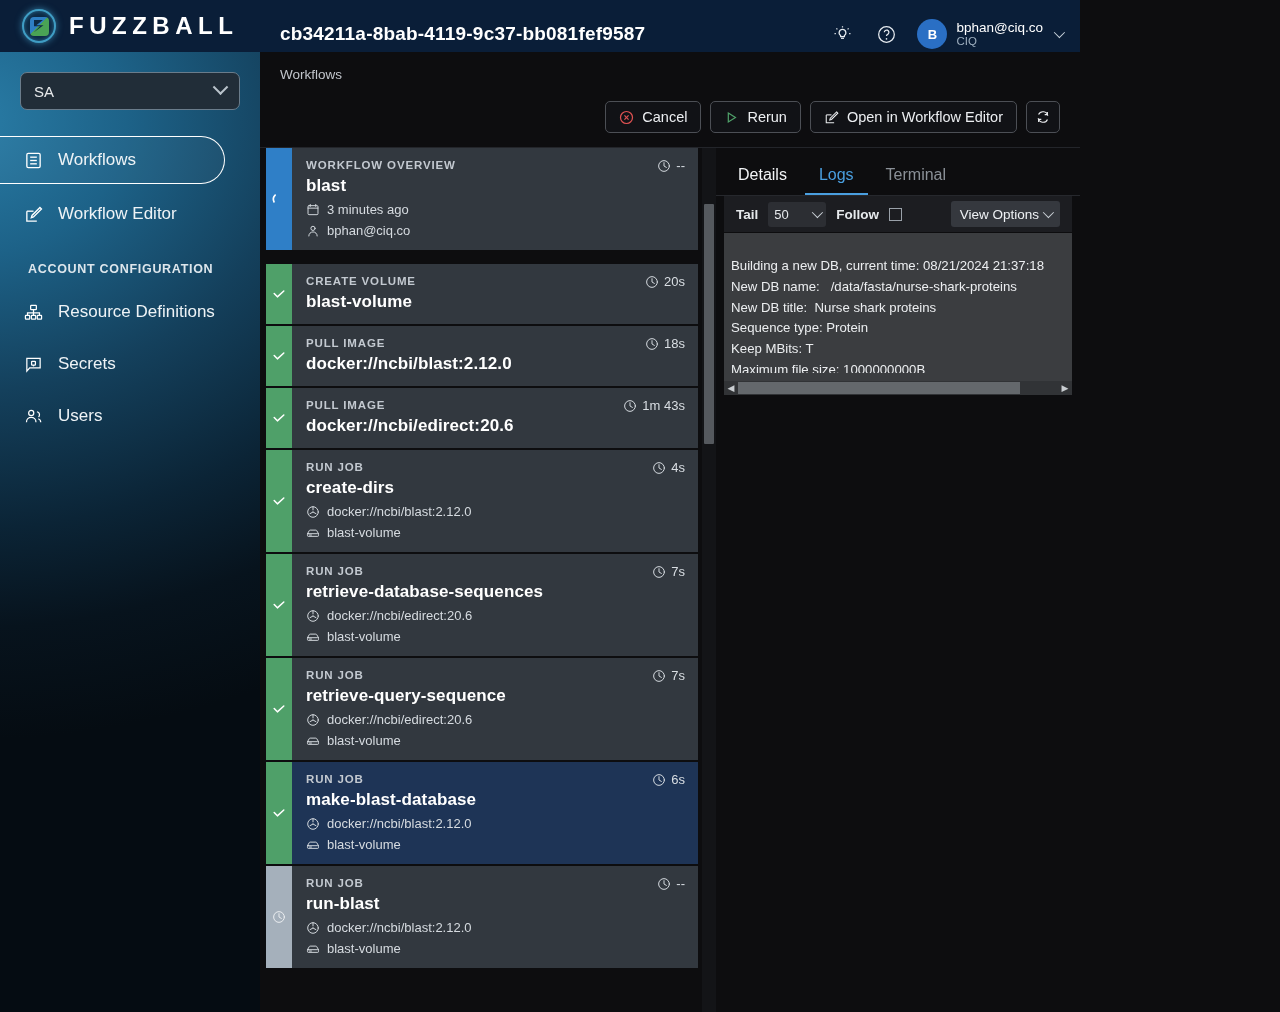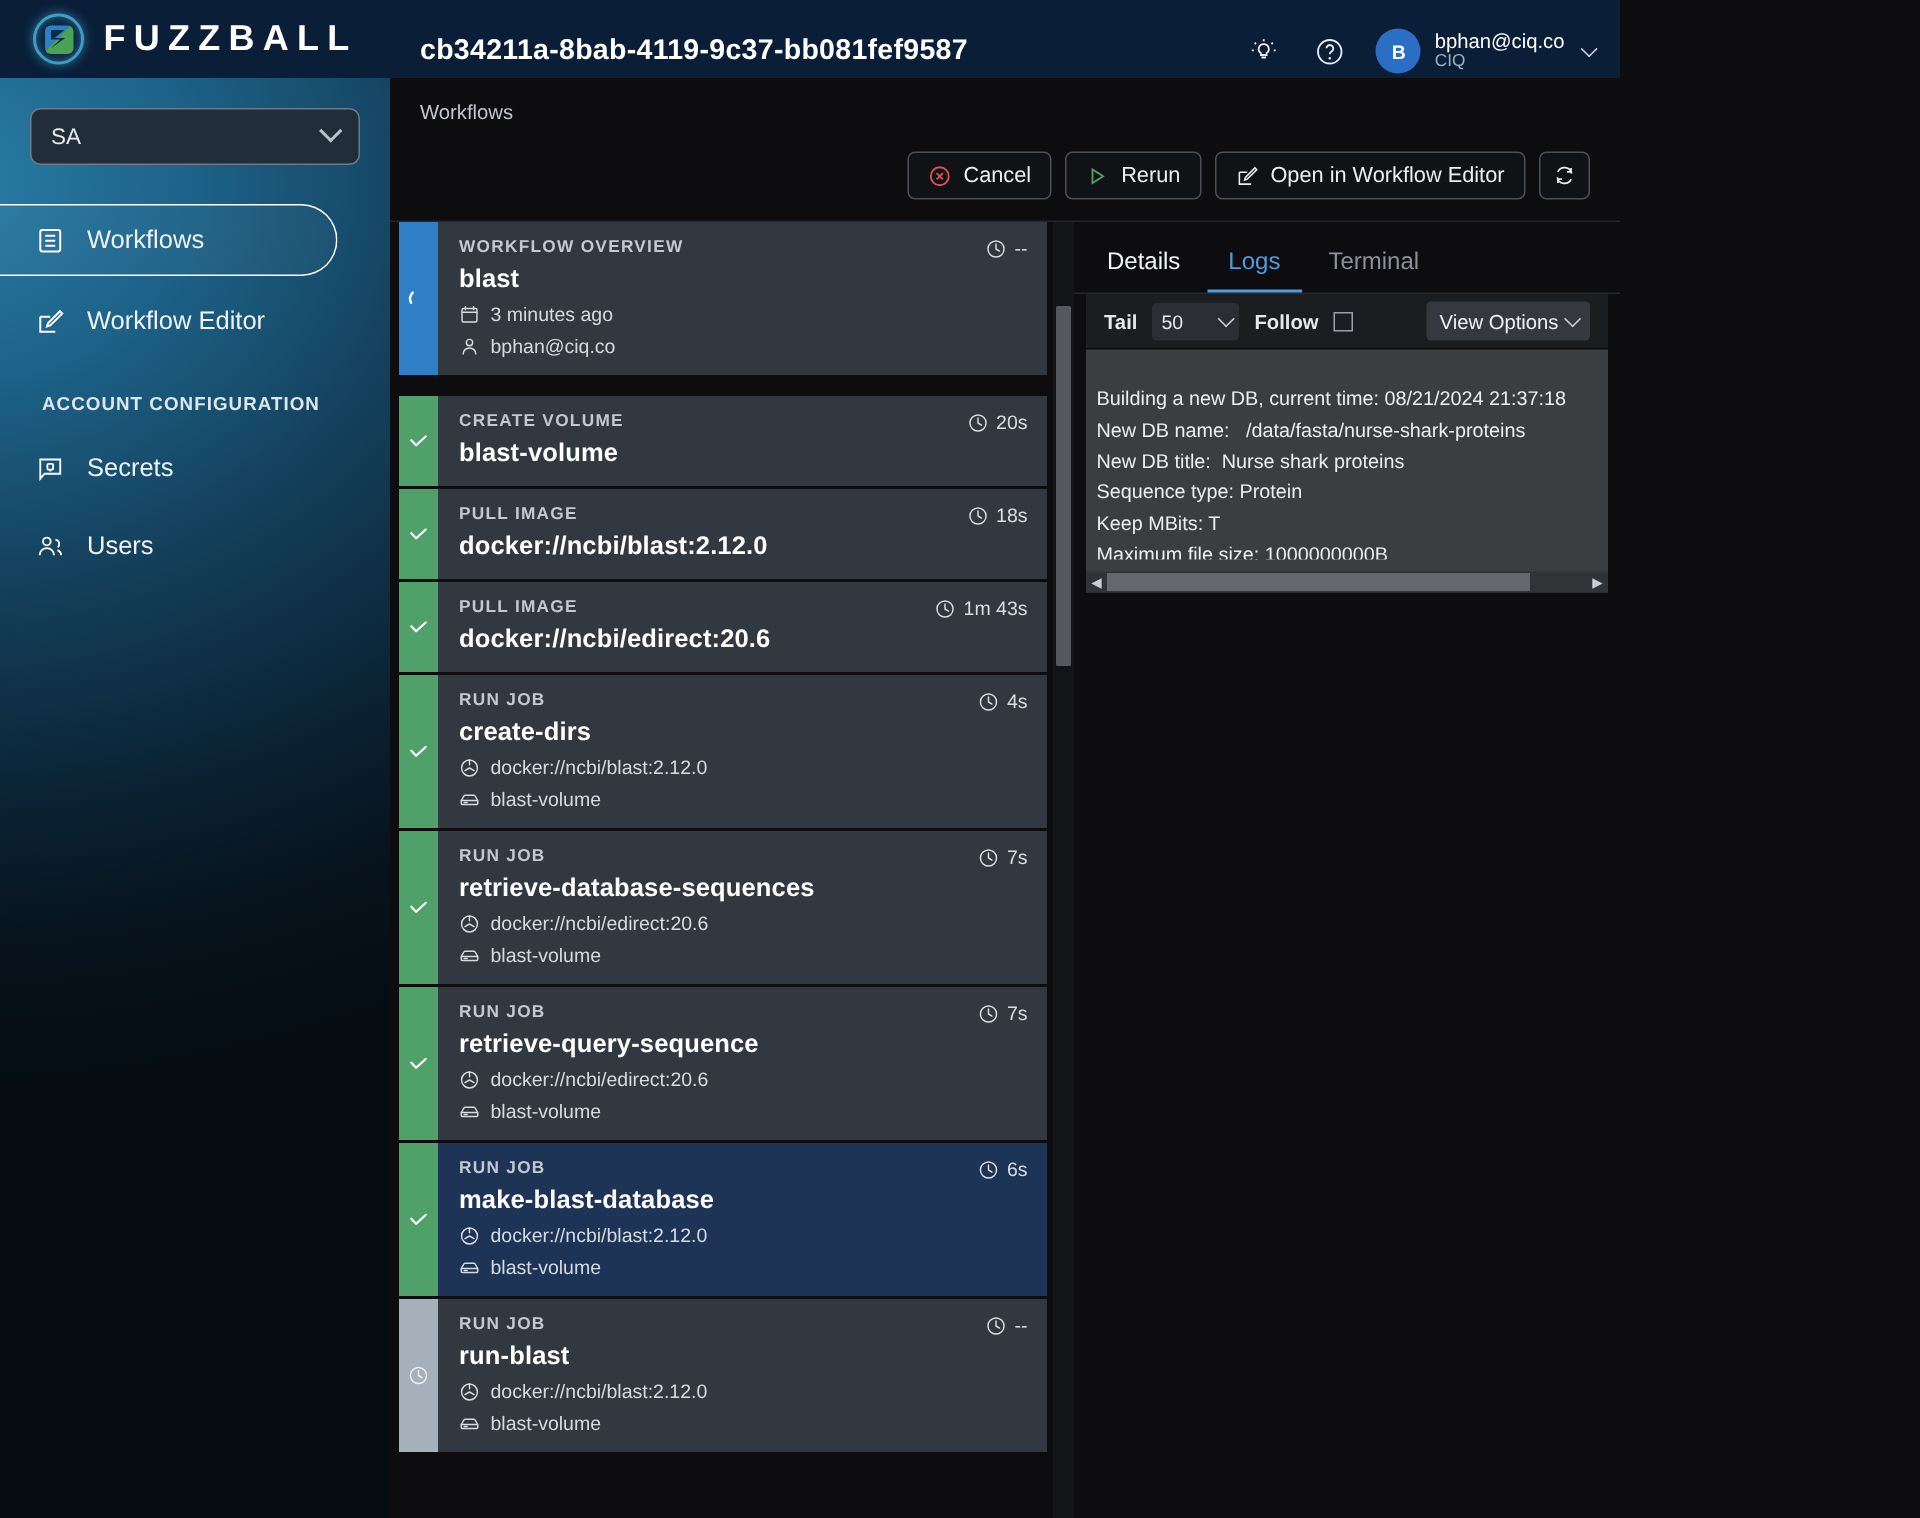--- a/index.html
+++ b/index.html
@@ -255,20 +255,32 @@
             <path d="M3 6.5v10.5h10.5"></path>
             <path d="M3 6.5h7"></path>
             <path d="M16.8 2.6l1.6 1.6-8.4 8.4-2.3.7.7-2.3z"></path>
           </svg>
         </span>
         <span>Workflow Editor</span>
       </div>
 
       <div class="nav-sect">ACCOUNT CONFIGURATION</div>
 
+      <div class="nav-item">
+        <span class="ico">
+          <svg width="19" height="19" viewBox="0 0 20 20" fill="none" stroke="#fff" stroke-width="1.3">
+            <rect x="7" y="2.5" width="6" height="4.5" rx=".6"></rect>
+            <rect x="1.5" y="13" width="4.5" height="4" rx=".6"></rect>
+            <rect x="7.8" y="13" width="4.5" height="4" rx=".6"></rect>
+            <rect x="14" y="13" width="4.5" height="4" rx=".6"></rect>
+            <path d="M10 7v3.5M3.7 13v-2.5h12.6V13M10 10.5V13"></path>
+          </svg>
+        </span>
+        <span>Resource Definitions</span>
+      </div>
 
       <div class="nav-item">
         <span class="ico">
           <svg width="19" height="19" viewBox="0 0 20 20" fill="none" stroke="#fff" stroke-width="1.3">
             <path d="M3 3.5h14v10H6l-3 3.5z"></path>
             <rect x="8" y="6.6" width="4" height="4" rx=".6"></rect>
             <path d="M10 10.6v1.4"></path>
           </svg>
         </span>
         <span>Secrets</span>

